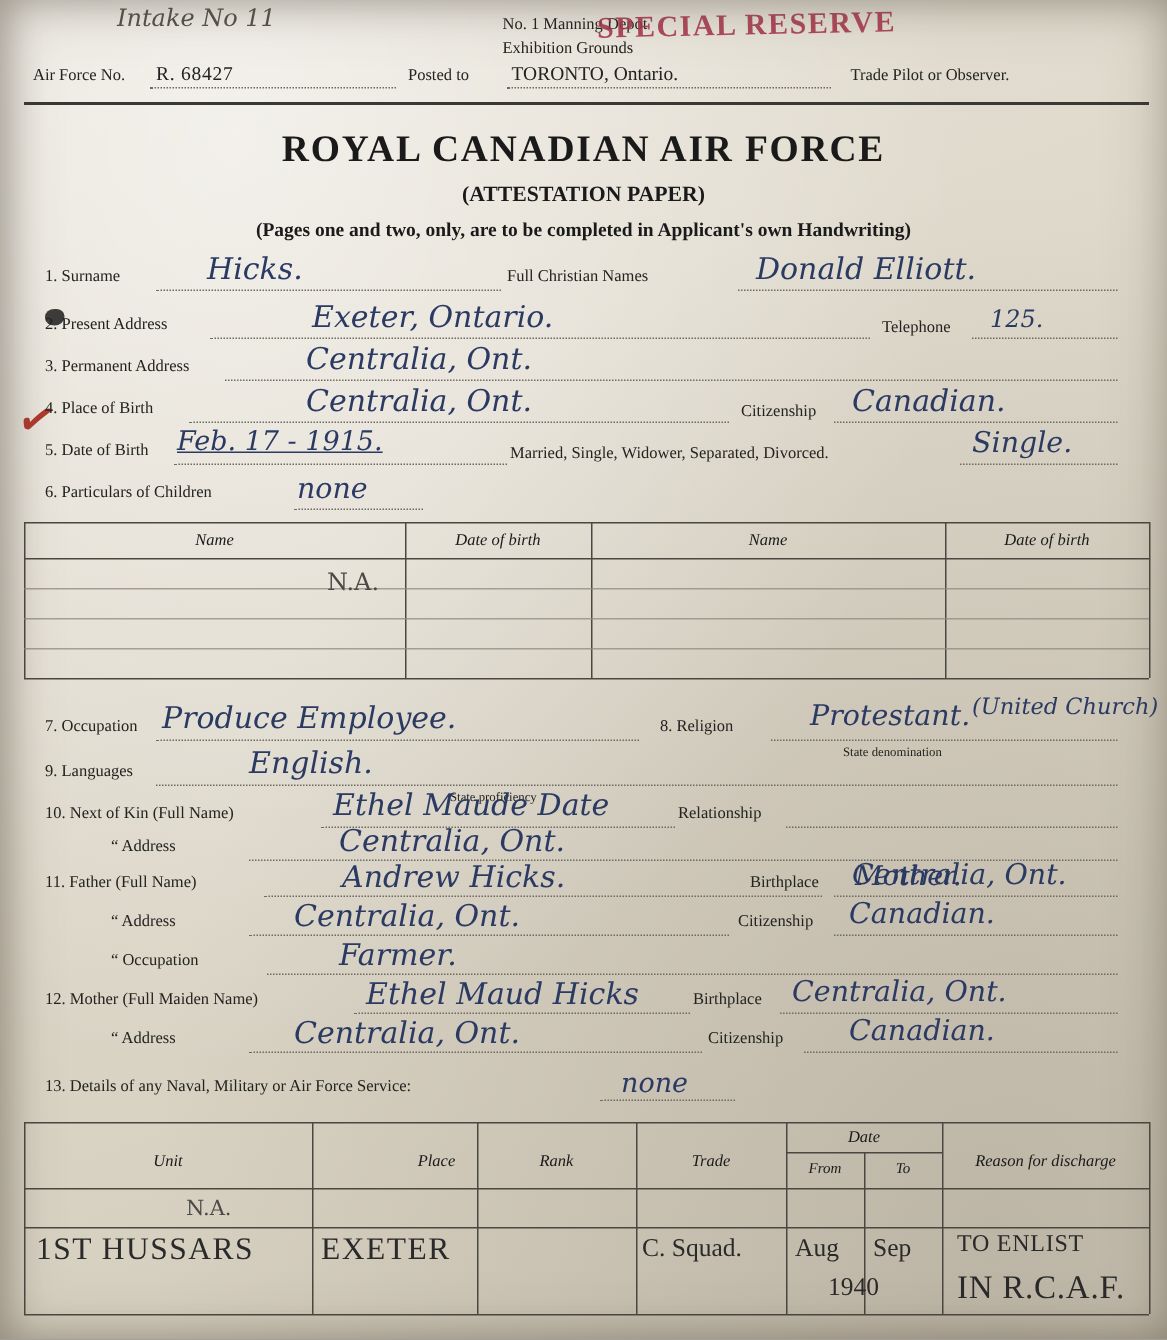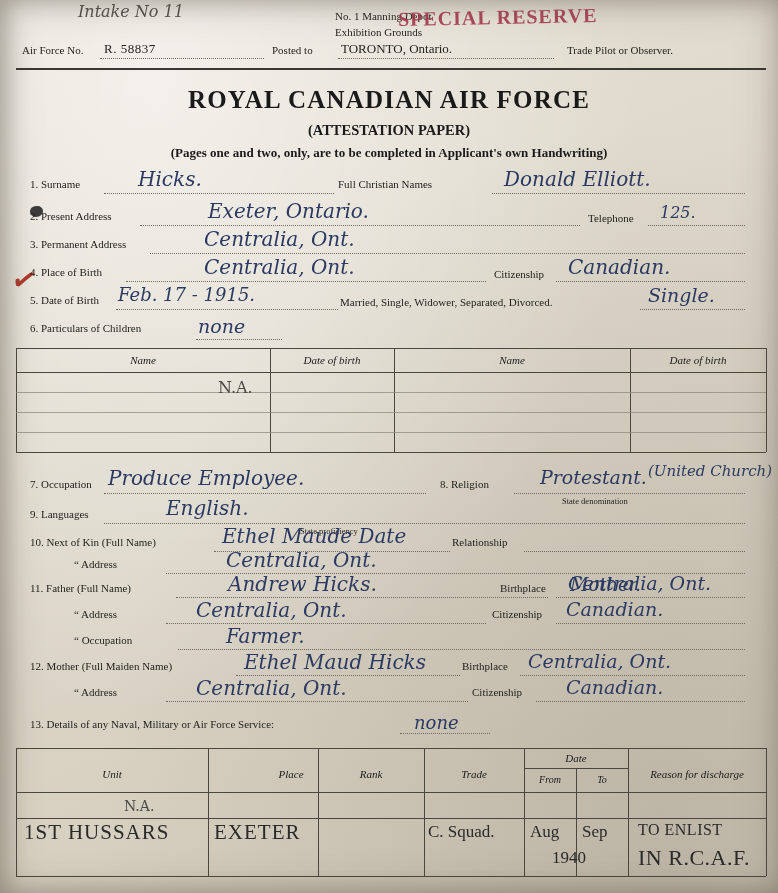--- a/index.html
+++ b/index.html
@@ -134,21 +134,21 @@
   <div class="content">
 
     <div class="hw hw-pencil" style="left:78px; top:2px; font-size:16px; color:#55524a;">Intake No 11</div>
 
     <div class="pr sm" style="left:335px; top:10px;">No. 1 Manning Depot</div>
     <div class="pr sm" style="left:335px; top:26px;">Exhibition Grounds</div>
 
     <div class="stamp" style="left:398px; top:6px; font-size:20px;">SPECIAL RESERVE</div>
 
     <div class="pr sm" style="left:22px; top:44px;">Air Force No.</div>
-    <div class="pr md" style="left:104px; top:41px; letter-spacing:0.5px;">R. 58837</div>
+    <div class="pr md" style="left:104px; top:41px; letter-spacing:0.5px;">R. 68427</div>
     <div class="dots" style="left:100px; top:58px; width:164px;"></div>
 
     <div class="pr sm" style="left:272px; top:44px;">Posted to</div>
     <div class="pr md" style="left:341px; top:41px;">TORONTO, Ontario.</div>
     <div class="dots" style="left:338px; top:58px; width:216px;"></div>
 
     <div class="pr sm" style="left:567px; top:44px;">Trade Pilot or Observer.</div>
 
     <div class="thick" style="left:16px; top:68px; width:750px;"></div>
 
@@ -181,21 +181,21 @@
     <div class="pr sm" style="left:30px; top:266px;">4. Place of Birth</div>
     <div class="dots" style="left:126px; top:281px; width:360px;"></div>
     <div class="hw" style="left:204px; top:255px; font-size:20px;">Centralia, Ont.</div>
 
     <div class="pr sm" style="left:494px; top:268px;">Citizenship</div>
     <div class="dots" style="left:556px; top:281px; width:189px;"></div>
     <div class="hw" style="left:568px; top:255px; font-size:20px;">Canadian.</div>
 
     <div class="pr sm" style="left:30px; top:294px;">5. Date of Birth</div>
     <div class="dots" style="left:116px; top:309px; width:222px;"></div>
-    <div class="hw" style="left:118px; top:284px; font-size:18px;">Feb. 17 - 1915.</div>
+    <div class="hw" style="left:118px; top:284px; font-size:18px;text-decoration:underline;">Feb. 17 - 1915.</div>
 
     <div class="pr sm" style="left:340px; top:296px;">Married, Single, Widower, Separated, Divorced.</div>
     <div class="dots" style="left:640px; top:309px; width:105px;"></div>
     <div class="hw" style="left:648px; top:284px; font-size:19px;">Single.</div>
 
     <div class="pr sm" style="left:30px; top:322px;">6. Particulars of Children</div>
     <div class="hw" style="left:198px; top:315px; font-size:19px;">none</div>
     <div class="dots" style="left:196px; top:339px; width:86px;"></div>
 
     <div class="rule" style="left:16px; top:348px; width:750px;"></div>

